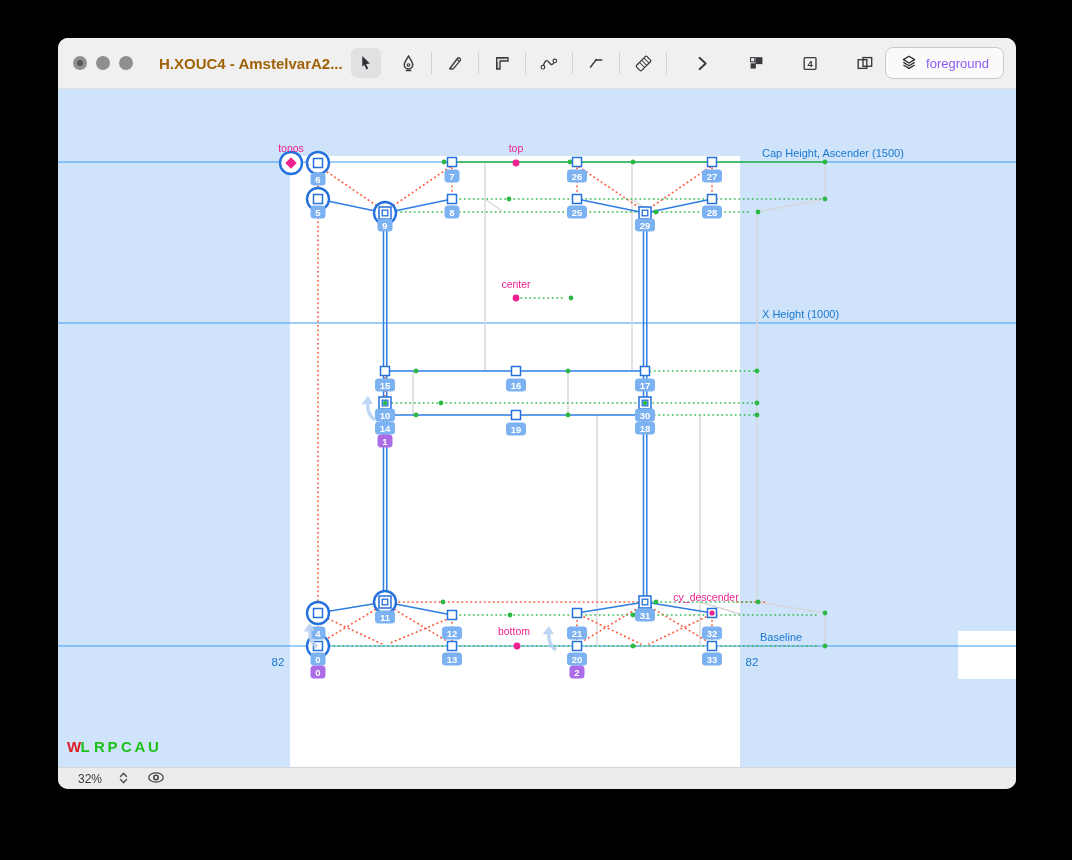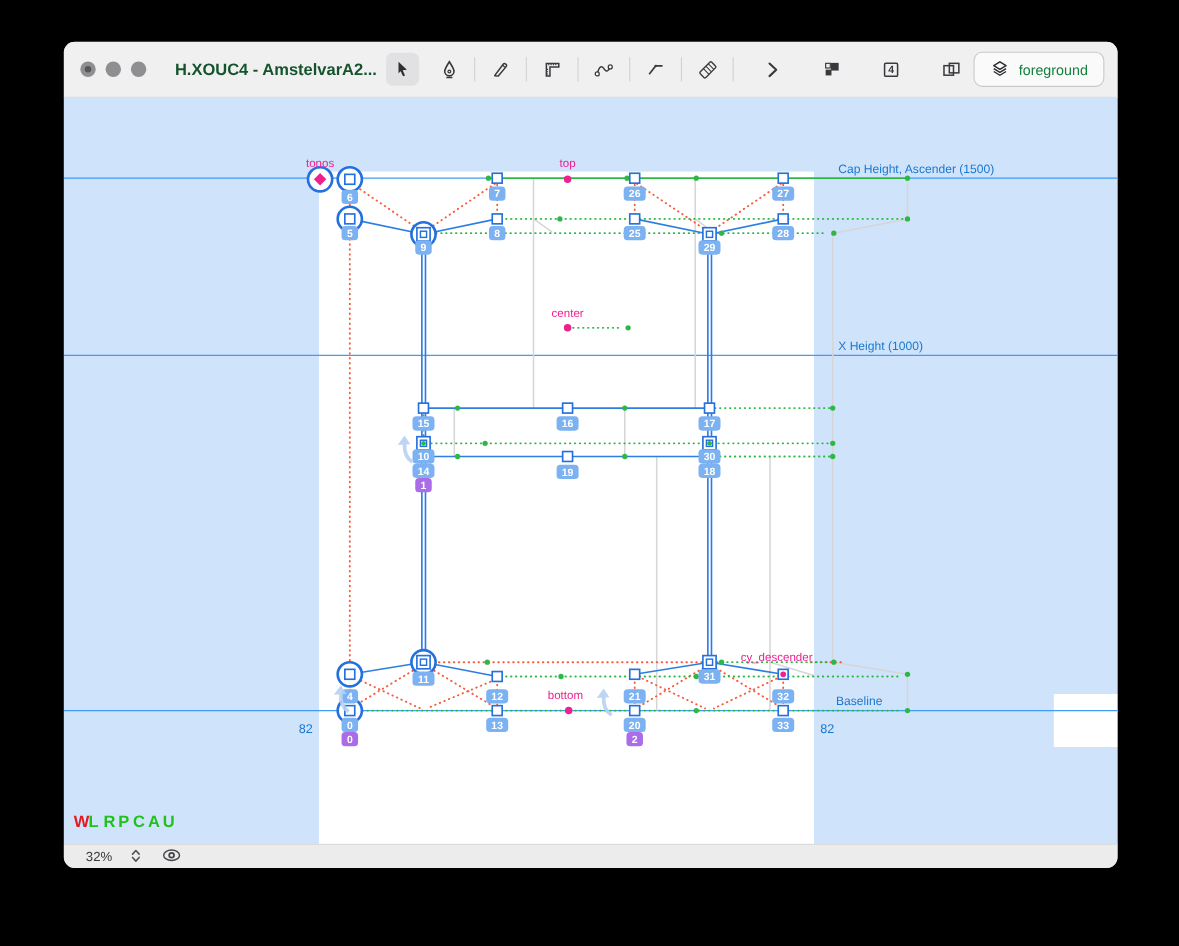--- a/index.html
+++ b/index.html
@@ -5,31 +5,31 @@
   html,body{margin:0;padding:0;background:#000;width:1072px;height:860px;overflow:hidden;
     font-family:"Liberation Sans",sans-serif;}
   .window{position:absolute;left:58px;top:38px;width:958px;height:751px;border-radius:10px;
     overflow:hidden;background:#cfe3fb;box-shadow:0 10px 40px rgba(0,0,0,.6);}
   .titlebar{height:50px;background:#f0f0f1;border-bottom:1px solid #dcdcde;display:flex;
     align-items:center;}
   .lights{display:flex;gap:9px;margin-left:15px;}
   .light{width:14px;height:14px;border-radius:50%;background:#8f8f92;position:relative;}
   .light.dotted::after{content:"";position:absolute;left:4px;top:4px;width:6px;height:6px;
     border-radius:50%;background:#55555a;}
-  .title{margin-left:26px;font-size:15px;font-weight:700;color:#14532d;white-space:nowrap;
+  .title{margin-left:26px;font-size:15px;font-weight:700;color:#a16207;white-space:nowrap;
     width:196px;}
   .tools{display:flex;align-items:center;height:100%;}
   .tool{width:30px;height:30px;display:flex;align-items:center;justify-content:center;
     border-radius:6px;margin:0 6px;}
   .tool.selected{background:#e1e1e4;}
   .divider{width:1px;height:22px;background:#d2d2d5;margin:0 2px;}
   .gap-lg{margin-left:18px;}
   .layerbtn{margin-left:auto;margin-right:12px;height:30px;border:1px solid #c9c9cd;
     border-radius:8px;background:#fafafb;display:flex;align-items:center;gap:8px;
-    padding:0 14px;font-size:13px;color:#15803d;}
+    padding:0 14px;font-size:13px;color:#8b5cf6;}
   .canvas-wrap{position:relative;width:958px;height:678px;}
   .statusbar{height:22px;background:#ececed;border-top:1px solid #d6d6d8;display:flex;
     align-items:center;gap:14px;padding-left:20px;font-size:12px;color:#3a3a3e;}
   svg text{font-family:"Liberation Sans",sans-serif;}
 </style>
 </head>
 <body>
 
 <div class="window">
   <div class="titlebar">

